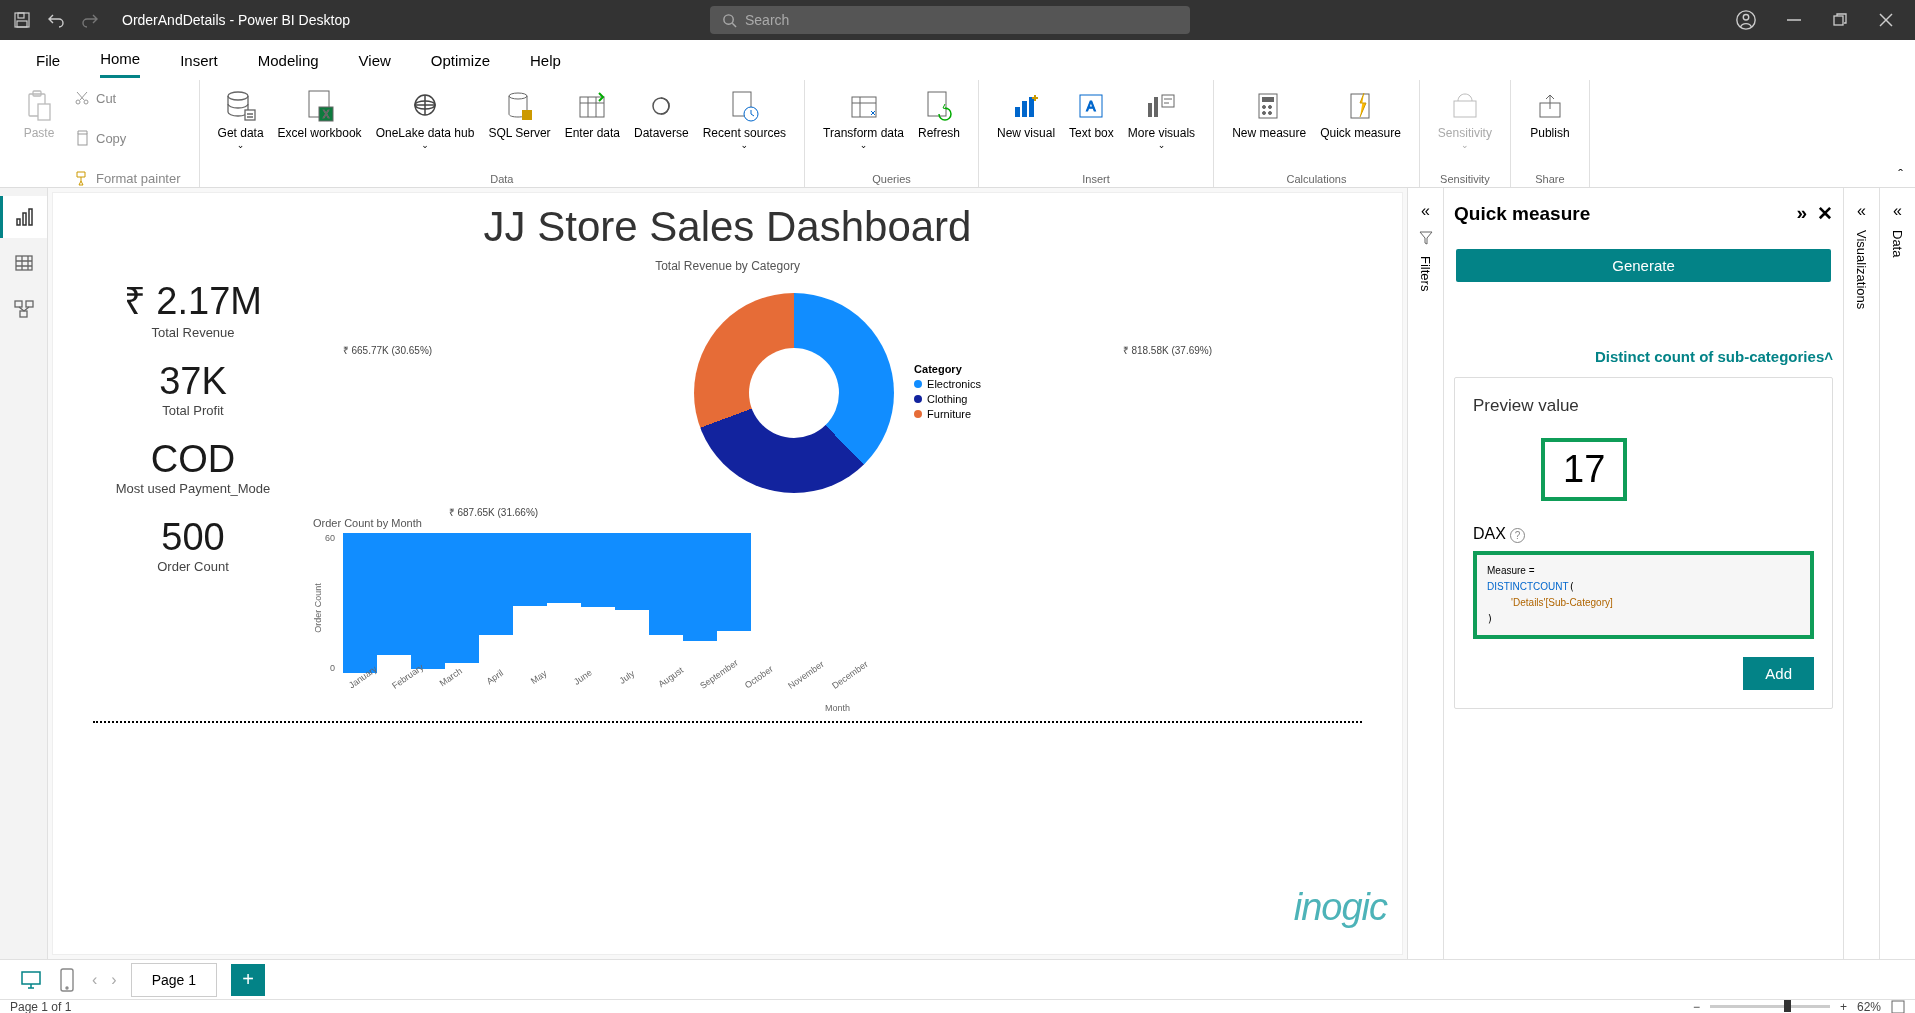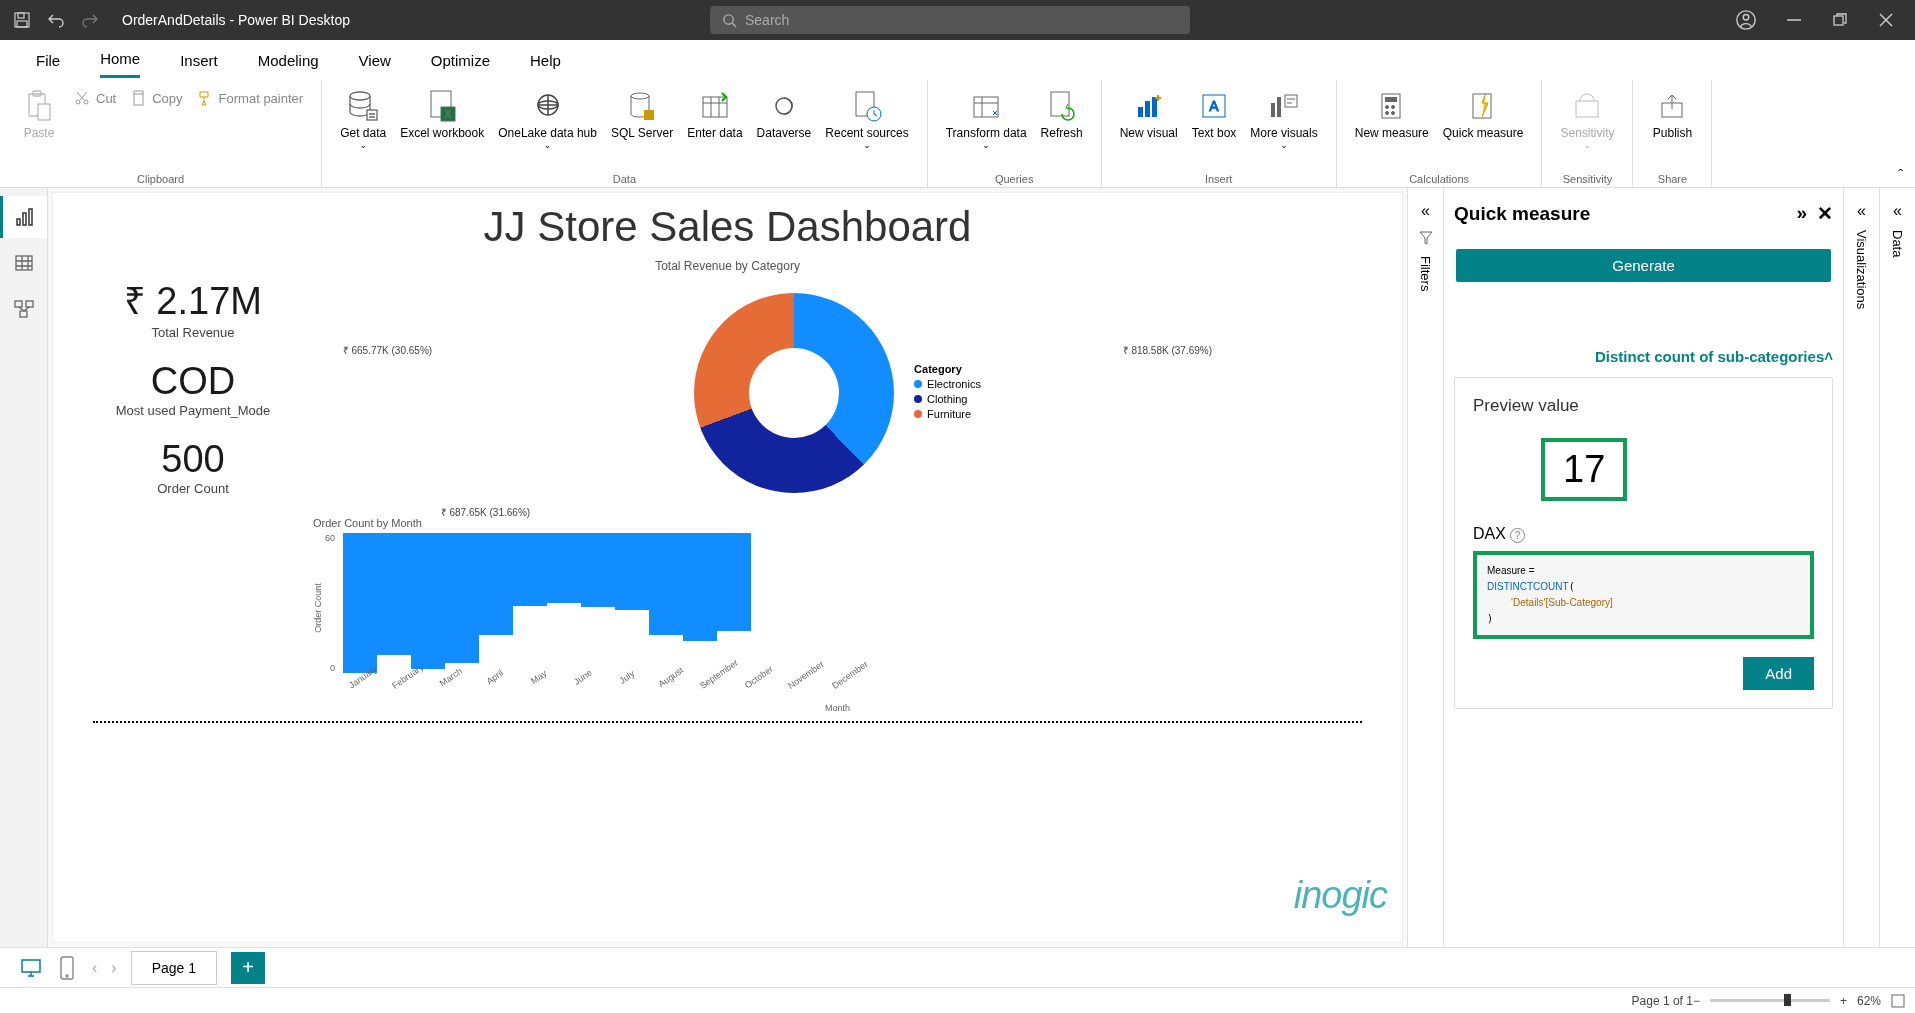--- a/index.html
+++ b/index.html
@@ -71,21 +71,21 @@
 .dax-kw{color:#0066cc}
 .dax-str{color:#b06500}
 .qp-add{background:#038387;color:#fff;border:none;padding:8px 22px;font-size:15px;border-radius:0;cursor:pointer;float:right;margin-top:18px}
 .right-rails{display:flex}
 .rr{width:36px;border-left:1px solid #e0e0e0;display:flex;flex-direction:column;align-items:center;padding-top:14px;gap:10px}
 .pagetabs{height:40px;border-top:1px solid #e0e0e0;display:flex;align-items:center;padding:0 20px;gap:14px;background:#fff}
 .device-icon{width:22px;height:26px;cursor:pointer}
 .pagenav{color:#aaa;cursor:pointer}
 .pagetab{padding:8px 20px;border:1px solid #ccc;background:#fff;font-size:14px;cursor:pointer}
 .addpage{background:#038387;color:#fff;width:34px;height:32px;display:flex;align-items:center;justify-content:center;font-size:20px;cursor:pointer}
-.statusbar{height:26px;border-top:1px solid #e0e0e0;display:flex;align-items:center;padding:0 10px;font-size:12px;color:#444;justify-content:flex-end}
+.statusbar{height:14px;border-top:1px solid #e0e0e0;display:flex;align-items:center;padding:0 10px;font-size:12px;color:#444;justify-content:space-between}
 .zoom{display:flex;align-items:center;gap:10px}
 .zoom-bar{width:120px;height:3px;background:#ccc;position:relative}
 .zoom-thumb{width:7px;height:12px;background:#333;position:absolute;top:-5px;left:62%}
 .watermark{position:absolute;right:20px;bottom:30px;font-size:38px;color:#4db3b8;font-weight:300;letter-spacing:-1px;font-style:italic}
 .help-icon{display:inline-flex;width:15px;height:15px;border:1px solid #888;border-radius:50%;align-items:center;justify-content:center;font-size:10px;color:#888;margin-left:4px}
 </style>
 </head>
 <body>
 
 <div class="titlebar">
@@ -152,21 +152,21 @@
       <div class="rbtn" style="color:#aaa">
         <div class="ricon">
             <svg width="26" height="32" viewBox="0 0 26 32" fill="none" stroke="#bbb" stroke-width="1.3">
               <rect x="3" y="4" width="16" height="22" rx="1"></rect>
               <rect x="7" y="1" width="8" height="5" rx="1"></rect>
               <rect x="12" y="14" width="12" height="16" fill="#fff"></rect>
             </svg>
           </div>
         <span>Paste</span>
       </div>
-      <div style="display:flex;flex-direction:row;gap:2px;padding-top:4px">
+      <div style="display:flex;flex-direction:column;gap:20px;padding-top:4px">
         <div class="rbtn-sm">
             <svg width="16" height="16" fill="none" stroke="#999">
               <circle cx="4" cy="12" r="2"></circle>
               <circle cx="12" cy="12" r="2"></circle>
               <path d="M6 10L13 2M10 10L3 2"></path>
             </svg>
             <span>Cut</span>
           </div>
         <div class="rbtn-sm">
             <svg width="16" height="16" fill="none" stroke="#999">
@@ -421,34 +421,38 @@
     <div class="report">
       <h1>JJ Store Sales Dashboard</h1>
       <div class="pie-head">Total Revenue by Category</div>
       <div class="report-body">
         <div class="kpis">
           <div class="kpi">
               <div class="kpi-val">₹ 2.17M</div>
               <div class="kpi-lbl">Total Revenue</div>
             </div>
           <div class="kpi">
+              <div class="kpi-val">37K</div>
+              <div class="kpi-lbl">Total Profit</div>
+            </div>
+          <div class="kpi">
               <div class="kpi-val">COD</div>
               <div class="kpi-lbl">Most used Payment_Mode</div>
             </div>
           <div class="kpi">
               <div class="kpi-val">500</div>
               <div class="kpi-lbl">Order Count</div>
             </div>
         </div>
         <div class="charts">
           <div class="pie-wrap">
             <span class="pie-label" style="left:30px;top:70px">₹ 665.77K (30.65%)</span>
             <div class="donut"></div>
             <span class="pie-label" style="right:150px;top:70px">₹ 818.58K (37.69%)</span>
-            <span class="pie-label" style="left:128px;bottom:-6px">₹ 687.65K (31.66%)</span>
+            <span class="pie-label" style="left:136px;bottom:-6px">₹ 687.65K (31.66%)</span>
             <div class="legend">
               <div class="legend-title">Category</div>
               <div class="leg">
                   <span class="dot" style="background:#118dff"></span>
                   <span>Electronics</span>
                 </div>
               <div class="leg">
                   <span class="dot" style="background:#12239e"></span>
                   <span>Clothing</span>
                 </div>

